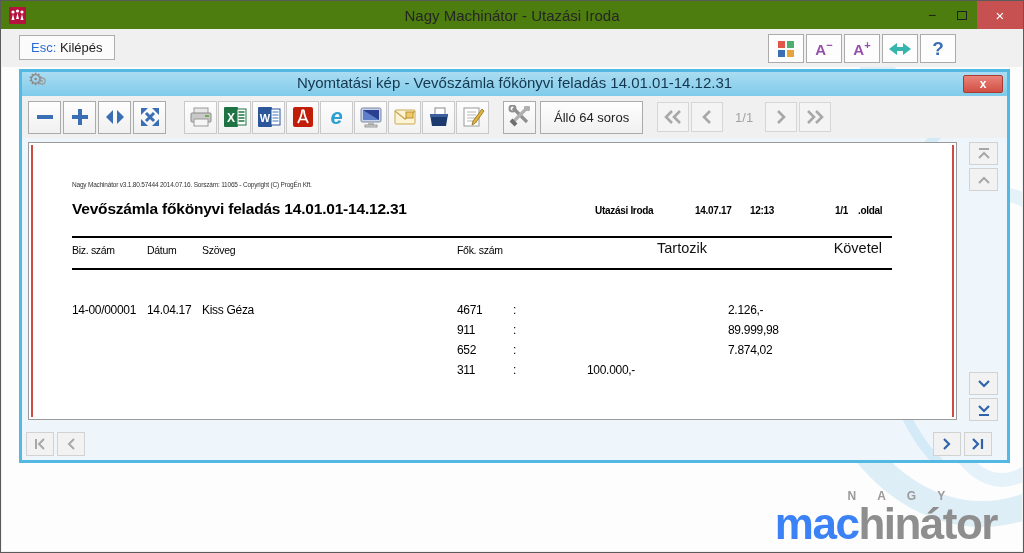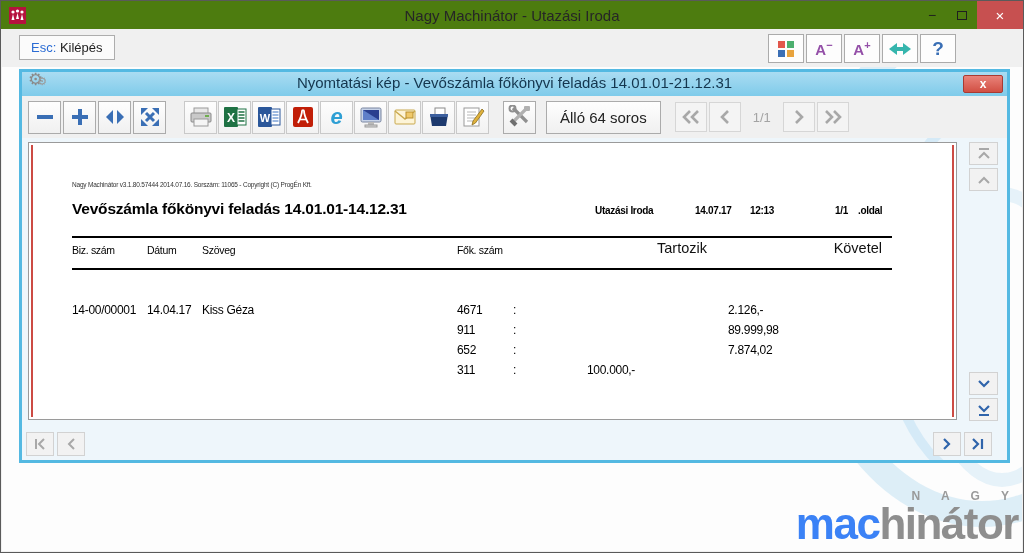--- a/index.html
+++ b/index.html
@@ -38,21 +38,21 @@
   .pv-titlebar { position:absolute; top:0; left:0; right:0; height:24px; background:linear-gradient(#aadcf2,#7fcbea); }
   .pv-title { position:absolute; left:0; right:0; top:2px; text-align:center; font-size:15px; color:#14364e; }
   .pv-gears { position:absolute; left:6px; top:-3px; color:#8a8a8a; font-size:17px; }
   .pv-gears .g2 { font-size:11px; margin-left:-6px; color:#9a9a9a; }
   .pv-close { position:absolute; right:4px; top:3px; width:40px; height:18px; background:linear-gradient(#e9837a,#d14f43); border:1px solid #a83a32; border-radius:2px; color:#fff; font-size:12px; font-weight:bold; display:flex; align-items:center; justify-content:center; line-height:1; }
 
   .pv-toolbar { position:absolute; top:24px; left:0; right:0; height:42px; display:flex; align-items:center; }
   .tbtn { width:33px; height:33px; background:linear-gradient(#fefefe,#f0f0f0); border:1px solid #ababab; display:flex; align-items:center; justify-content:center; flex:none; }
   .tbtn + .tbtn { margin-left:2px; }
   .icbtn { width:33px; height:33px; border:1px solid #c9c9c9; background:linear-gradient(#fdfdfd,#f2f2f2); display:flex; align-items:center; justify-content:center; flex:none; margin-left:1px; }
-  .layout-btn { height:33px; padding:0 13px; margin-left:10px; background:linear-gradient(#fefefe,#f0f0f0); border:1px solid #ababab; font-size:15px; color:#222; display:flex; align-items:center; flex:none; }
+  .layout-btn { height:33px; padding:0 13px; margin-left:4px; background:linear-gradient(#fefefe,#f0f0f0); border:1px solid #ababab; font-size:13px; color:#222; display:flex; align-items:center; flex:none; }
   .navtb { width:32px; height:30px; border:1px solid #d6d6d6; background:#f4f4f4; display:flex; align-items:center; justify-content:center; flex:none; margin-left:2px; }
   .page-ind { width:38px; text-align:center; color:#a3a3a3; font-size:13px; flex:none; margin-left:2px; }
   .ie-e { font-style:italic; font-weight:bold; font-size:22px; color:#2e9fd4; line-height:1; }
 
   
   .pv-area { position:absolute; top:66px; left:0; right:0; bottom:0; background:#eef6fb; overflow:hidden; }
   .pv-area .arc { position:absolute; right:-90px; top:-30px; width:220px; height:380px; border:10px solid rgba(140,200,235,.25); border-radius:50%; }
   .page { position:absolute; left:6px; top:4px; width:929px; height:278px; background:#fff; border:1px solid #9a9a9a; }
   .page::before, .page::after { content:""; position:absolute; top:2px; bottom:2px; width:2px; background:#cc4b44; }
   .page::before { left:2px; } .page::after { right:2px; }
@@ -65,21 +65,21 @@
   .colhead { position:absolute; top:101px; font-size:10.5px; letter-spacing:-0.3px; }
   .bighead { position:absolute; top:97px; font-size:14.5px; color:#111; text-align:right; letter-spacing:0; }
   .cell { position:absolute; font-size:12px; letter-spacing:-0.3px; }
   .rcell { text-align:left; }
 
   
   .sbtn { position:absolute; width:29px; height:23px; border:1px solid #d2d2d2; background:#f2f2f2; display:flex; align-items:center; justify-content:center; }
   .nbtn { position:absolute; width:28px; height:24px; border:1px solid #d2d2d2; background:#f2f2f2; display:flex; align-items:center; justify-content:center; bottom:4px; }
 
   
-  .logo { position:absolute; right:4px; bottom:6px; text-align:right; }
+  .logo { position:absolute; right:25px; bottom:6px; text-align:center; }
   .logo-top { margin-left:30px; font-size:12px; font-weight:bold; letter-spacing:9px; color:#9a9a9a; }
   .logo-word { font-size:44px; font-weight:bold; letter-spacing:-1.5px; line-height:0.95; }
   .logo-accent { color:#3b82f6; }
   .logo-rest { color:#8e8e8e; }
 </style>
 </head>
 <body>
 
 <div class="window">
 
@@ -135,21 +135,21 @@
   </div>
 
   <div class="client">
     <div class="swirl1"></div>
     <div class="swirl2"></div>
 
     <div class="preview">
 
       <div class="pv-titlebar">
         <span class="pv-gears">⚙<span class="g2">⚙</span></span>
-        <div class="pv-title">Nyomtatási kép - Vevőszámla főkönyvi feladás 14.01.01-21.12.31</div>
+        <div class="pv-title">Nyomtatási kép - Vevőszámla főkönyvi feladás 14.01.01-14.12.31</div>
         <div class="pv-close">x</div>
       </div>
 
       <div class="pv-toolbar">
         <div class="tbtn" style="margin-left:6px">
           <svg width="20" height="20" viewBox="0 0 20 20">
               <rect x="2" y="8" width="16" height="4" fill="#3a6fb5"></rect>
             </svg>
         </div>
         <div class="tbtn">

